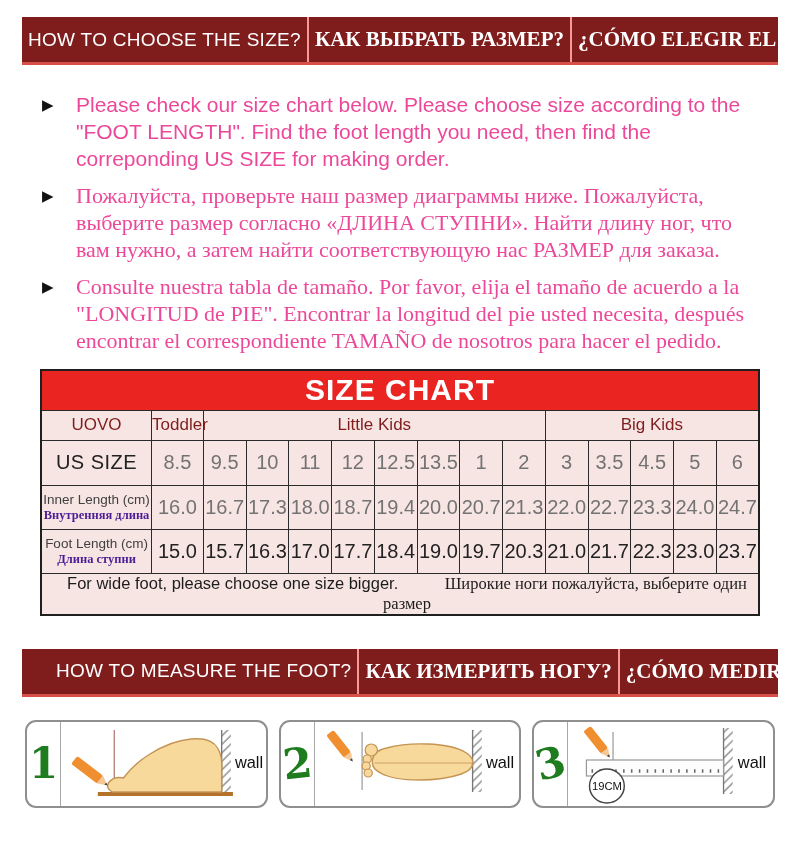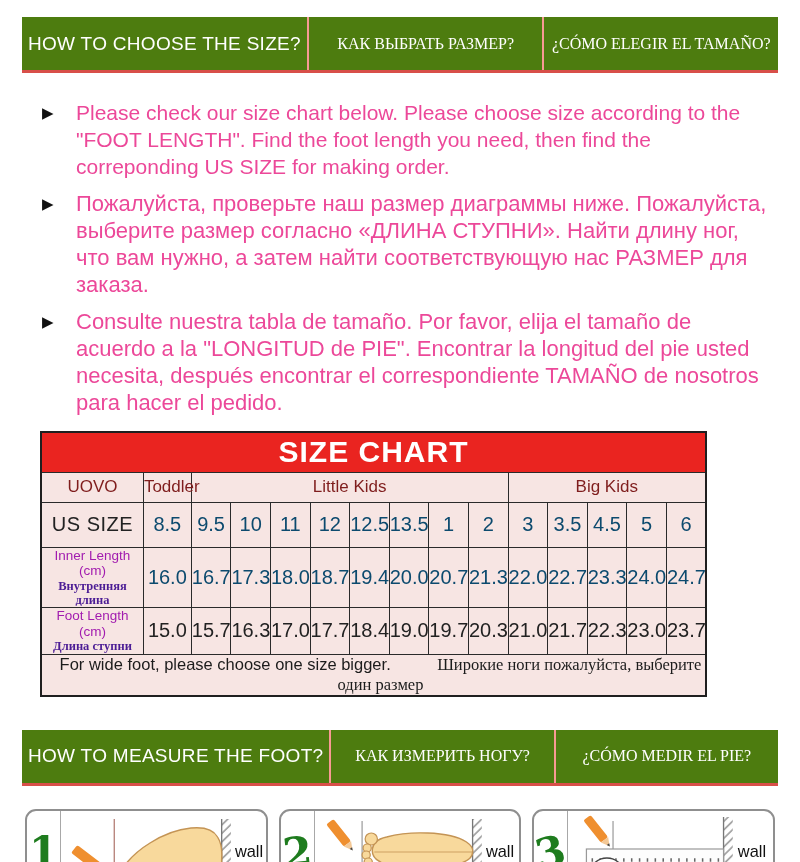--- a/index.html
+++ b/index.html
@@ -6,70 +6,70 @@
   html,body { margin:0; padding:0; }
   body {
     width:800px; height:862px; overflow:hidden;
     background:#ffffff;
     font-family:"Liberation Sans", sans-serif;
     color:#1c1c1c;
   }
 
   
   .banner {
-    margin:0 22px; height:56px;
-    background:#4d7c0f;
+    margin:0 22px; height:48px;
+    background:#7f1d1d;
     border-bottom:3px solid #d84f49;
     display:flex; align-items:stretch;
     color:#fff;
   }
   .banner .seg {
     flex:1; display:flex; align-items:center; justify-content:center;
     white-space:nowrap; padding:0 6px;
   }
   .banner .seg + .seg { border-left:2px solid #f89a94; }
   .banner .seg.en { font-family:"Liberation Sans",sans-serif; font-size:19px; letter-spacing:.3px; }
-  .banner .seg.ru, .banner .seg.es { font-family:"Liberation Serif",serif; font-weight:400; font-size:16px;text-align:right; }
+  .banner .seg.ru, .banner .seg.es { font-family:"Liberation Serif",serif; font-weight:700; font-size:21px;text-align:right; }
   .banner-top { margin-top:17px; }
-  .banner-measure { margin-top:33px; }
+  .banner-measure { margin-top:33px;padding-left:28px; }
 
   
   .bullets { margin:26px 30px 0 42px; }
   .bullet { display:flex; margin-bottom:10px; }
   .bullet .arrow { width:34px; flex:none; font-size:15px; padding-top:5px; color:#111; }
   .bullet .btext { font-size:21px; line-height:27px; max-width:706px; color:#ec4899; }
-  .bullet .btext.ru, .bullet .btext.es { font-family:Liberation Sans, sans-serif; font-size:22px; line-height:27px; }
+  .bullet .btext.ru, .bullet .btext.es { font-family:Liberation Serif, serif; font-size:22px; line-height:27px; }
 
   
   .table-wrap { margin:15px 40px 0 40px; }
   table.size-chart {
-    width:667px; border-collapse:collapse; table-layout:fixed;
+    width:720px; border-collapse:collapse; table-layout:fixed;
     border:2px solid #1f1f1f;
   }
   table.size-chart td {
     border:1px solid #2a2a2a;
     background:#f7e5e3;
     text-align:center; vertical-align:middle;
     padding:0;
   }
   tr.cap { height:40px; }
   td.cap-cell {
     background:#ea2420 !important; color:#fff;
     font-size:30px; font-weight:700; letter-spacing:1px;
   }
   tr.grp { height:30px; }
   tr.grp td { font-size:17px; color:#7f1d1d; }
   tr.sizes { height:45px; }
   tr.lens  { height:44px; }
   tr.sizes td, tr.lens td { font-size:20px;margin-left:8px; }
   td.lbl { font-size:20px; color:#222; letter-spacing:.5px; }
   td.lbl2 { line-height:1.15; }
-  td.lbl2 .l1 { font-size:13.5px; color:#a21caf; }
+  td.lbl2 .l1 { font-size:13.5px; color:#404040; }
   td.lbl2 .l2 { font-family:"Liberation Serif",serif; font-weight:700; font-size:12.5px; color:#4c1d95; }
-  .red  { color:#0c4a6e; }
+  .red  { color:#737373; }
   .blk  { color:#222; }
   tr.noterow { height:36px; }
   td.note { text-align:right; padding-left:14px !important; }
   td.note .note-en { font-size:16.5px; }
   td.note .note-ru { font-family:"Liberation Serif",serif; font-size:16.5px; margin-left:42px; }
 
   
   .figures { margin:23px 25px 0 25px; display:flex; gap:11px; }
   .fig {
     flex:1; height:88px; background:#fff;

